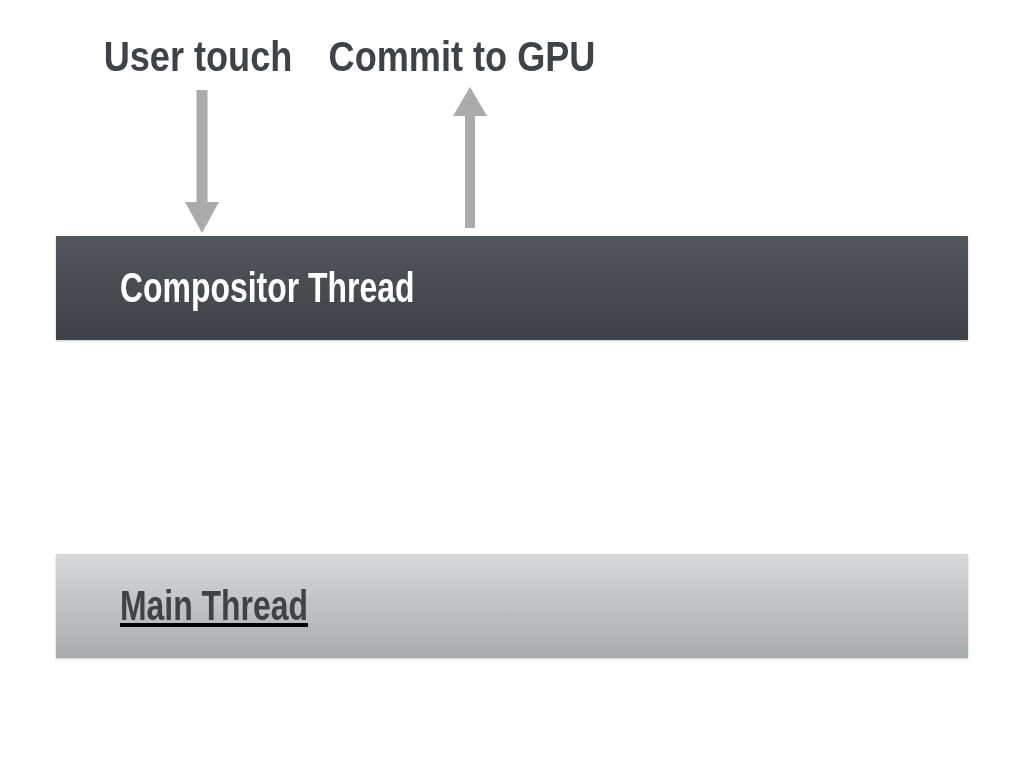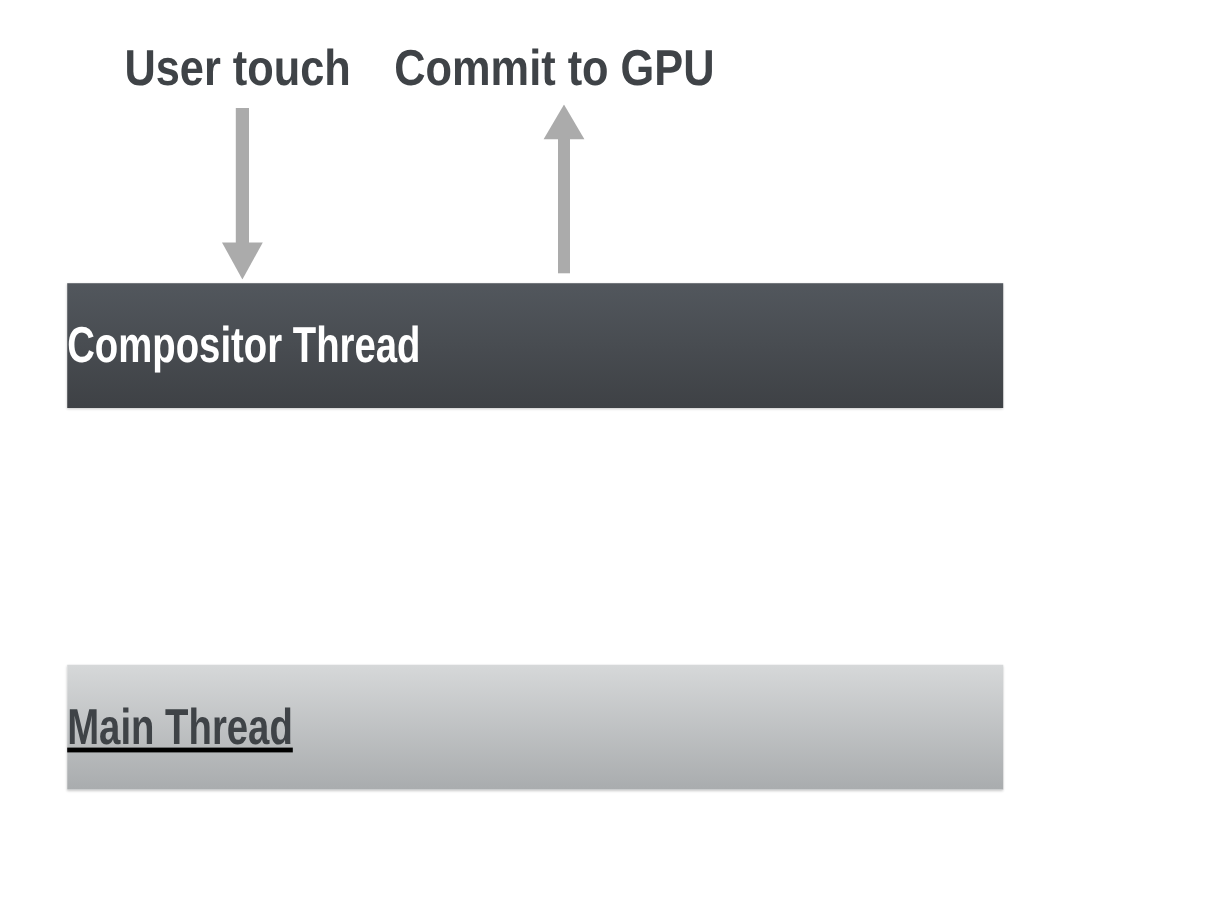--- a/index.html
+++ b/index.html
@@ -31,24 +31,25 @@
   .arrow {
     position: absolute;
     display: block;
   }
   .arrow-down { left: 184px; top: 90px; }
   .arrow-up   { left: 452px; top: 87px; }
   .arrow path, .arrow rect { fill: var(--arrow-gray, #ababab); }
   .bar {
     position: absolute;
     left: 56px;
-    width: 780px;
+    width: 912px;
     height: 104px;
     display: flex;
     align-items: center;
+    padding-left: 64px;
     box-sizing: border-box;
     box-shadow: 0 1px 2px rgba(0,0,0,0.22);
   }
   .bar-compositor {
     top: 236px;
     background: linear-gradient(to bottom,
       var(--bar-dark-top, #52575d),
       var(--bar-dark-bottom, #3e4145));
   }
   .bar-main {

